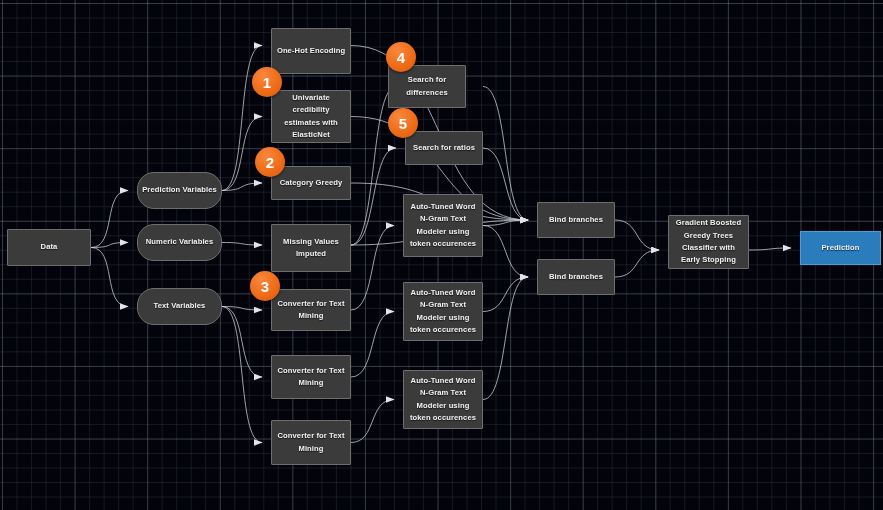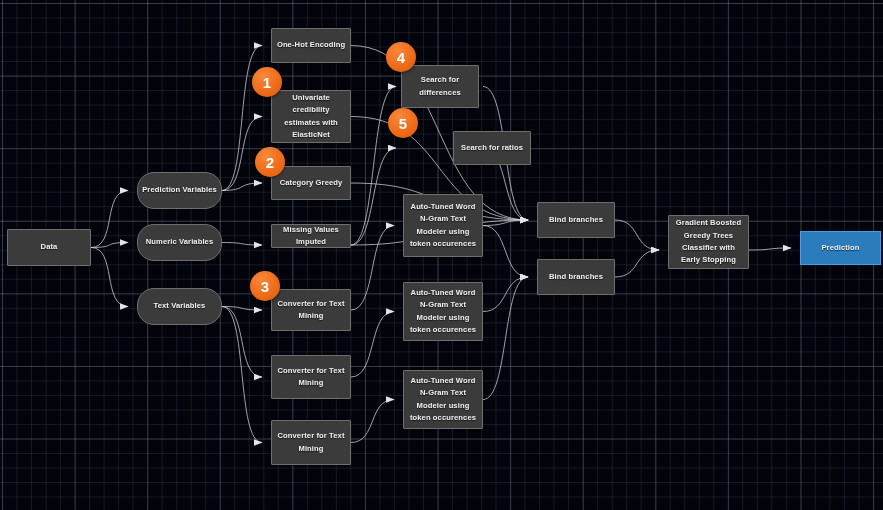--- a/index.html
+++ b/index.html
@@ -116,29 +116,29 @@
         <path d="M615,277 C641,277 633,250 659,250" marker-end="url(#arrow)"></path>
         <path d="M749,250 C775,250 765,248 791,248" marker-end="url(#arrow)"></path>
       </g>
   </svg>
 
   <div id="node-layer">
       <div class="node rect" style="left: 7px; top: 229px; width: 84px; height: 37px;">Data</div>
       <div class="node pill" style="left: 137px; top: 172px; width: 85px; height: 37px;">Prediction Variables</div>
       <div class="node pill" style="left: 137px; top: 224px; width: 85px; height: 37px;">Numeric Variables</div>
       <div class="node pill" style="left: 137px; top: 288px; width: 85px; height: 37px;">Text Variables</div>
-      <div class="node rect" style="left: 271px; top: 28px; width: 80px; height: 35px;">One-Hot Encoding</div>
+      <div class="node rect" style="left: 271px; top: 28px; width: 80px; height: 46px;">One-Hot Encoding</div>
       <div class="node rect" style="left: 271px; top: 90px; width: 80px; height: 53px;">Univariate credibility estimates with ElasticNet</div>
       <div class="node rect" style="left: 271px; top: 166px; width: 80px; height: 34px;">Category Greedy</div>
-      <div class="node rect" style="left: 271px; top: 224px; width: 80px; height: 24px;">Missing Values Imputed</div>
+      <div class="node rect" style="left: 271px; top: 224px; width: 80px; height: 48px;">Missing Values Imputed</div>
       <div class="node rect" style="left: 271px; top: 289px; width: 80px; height: 42px;">Converter for Text Mining</div>
       <div class="node rect" style="left: 271px; top: 355px; width: 80px; height: 44px;">Converter for Text Mining</div>
       <div class="node rect" style="left: 271px; top: 420px; width: 80px; height: 45px;">Converter for Text Mining</div>
-      <div class="node rect" style="left: 401px; top: 65px; width: 78px; height: 43px;">Search for differences</div>
-      <div class="node rect" style="left: 405px; top: 131px; width: 78px; height: 34px; margin-left: 48px;">Search for ratios</div>
+      <div class="node rect" style="left: 388px; top: 65px; width: 78px; height: 43px;">Search for differences</div>
+      <div class="node rect" style="left: 405px; top: 131px; width: 78px; height: 34px;">Search for ratios</div>
       <div class="node rect" style="left: 403px; top: 194px; width: 80px; height: 63px;">Auto-Tuned Word N-Gram Text Modeler using token occurences</div>
       <div class="node rect" style="left: 403px; top: 282px; width: 80px; height: 59px;">Auto-Tuned Word N-Gram Text Modeler using token occurences</div>
       <div class="node rect" style="left: 403px; top: 370px; width: 80px; height: 59px;">Auto-Tuned Word N-Gram Text Modeler using token occurences</div>
       <div class="node rect" style="left: 537px; top: 202px; width: 78px; height: 36px;">Bind branches</div>
       <div class="node rect" style="left: 537px; top: 259px; width: 78px; height: 36px;">Bind branches</div>
       <div class="node rect" style="left: 668px; top: 215px; width: 81px; height: 54px;">Gradient Boosted Greedy Trees Classifier with Early Stopping</div>
       <div class="node output" style="left: 800px; top: 231px; width: 81px; height: 34px;">Prediction</div>
     </div>
   <div id="badge-layer">
       <div class="badge" style="left: 252px; top: 67px;">1</div>

